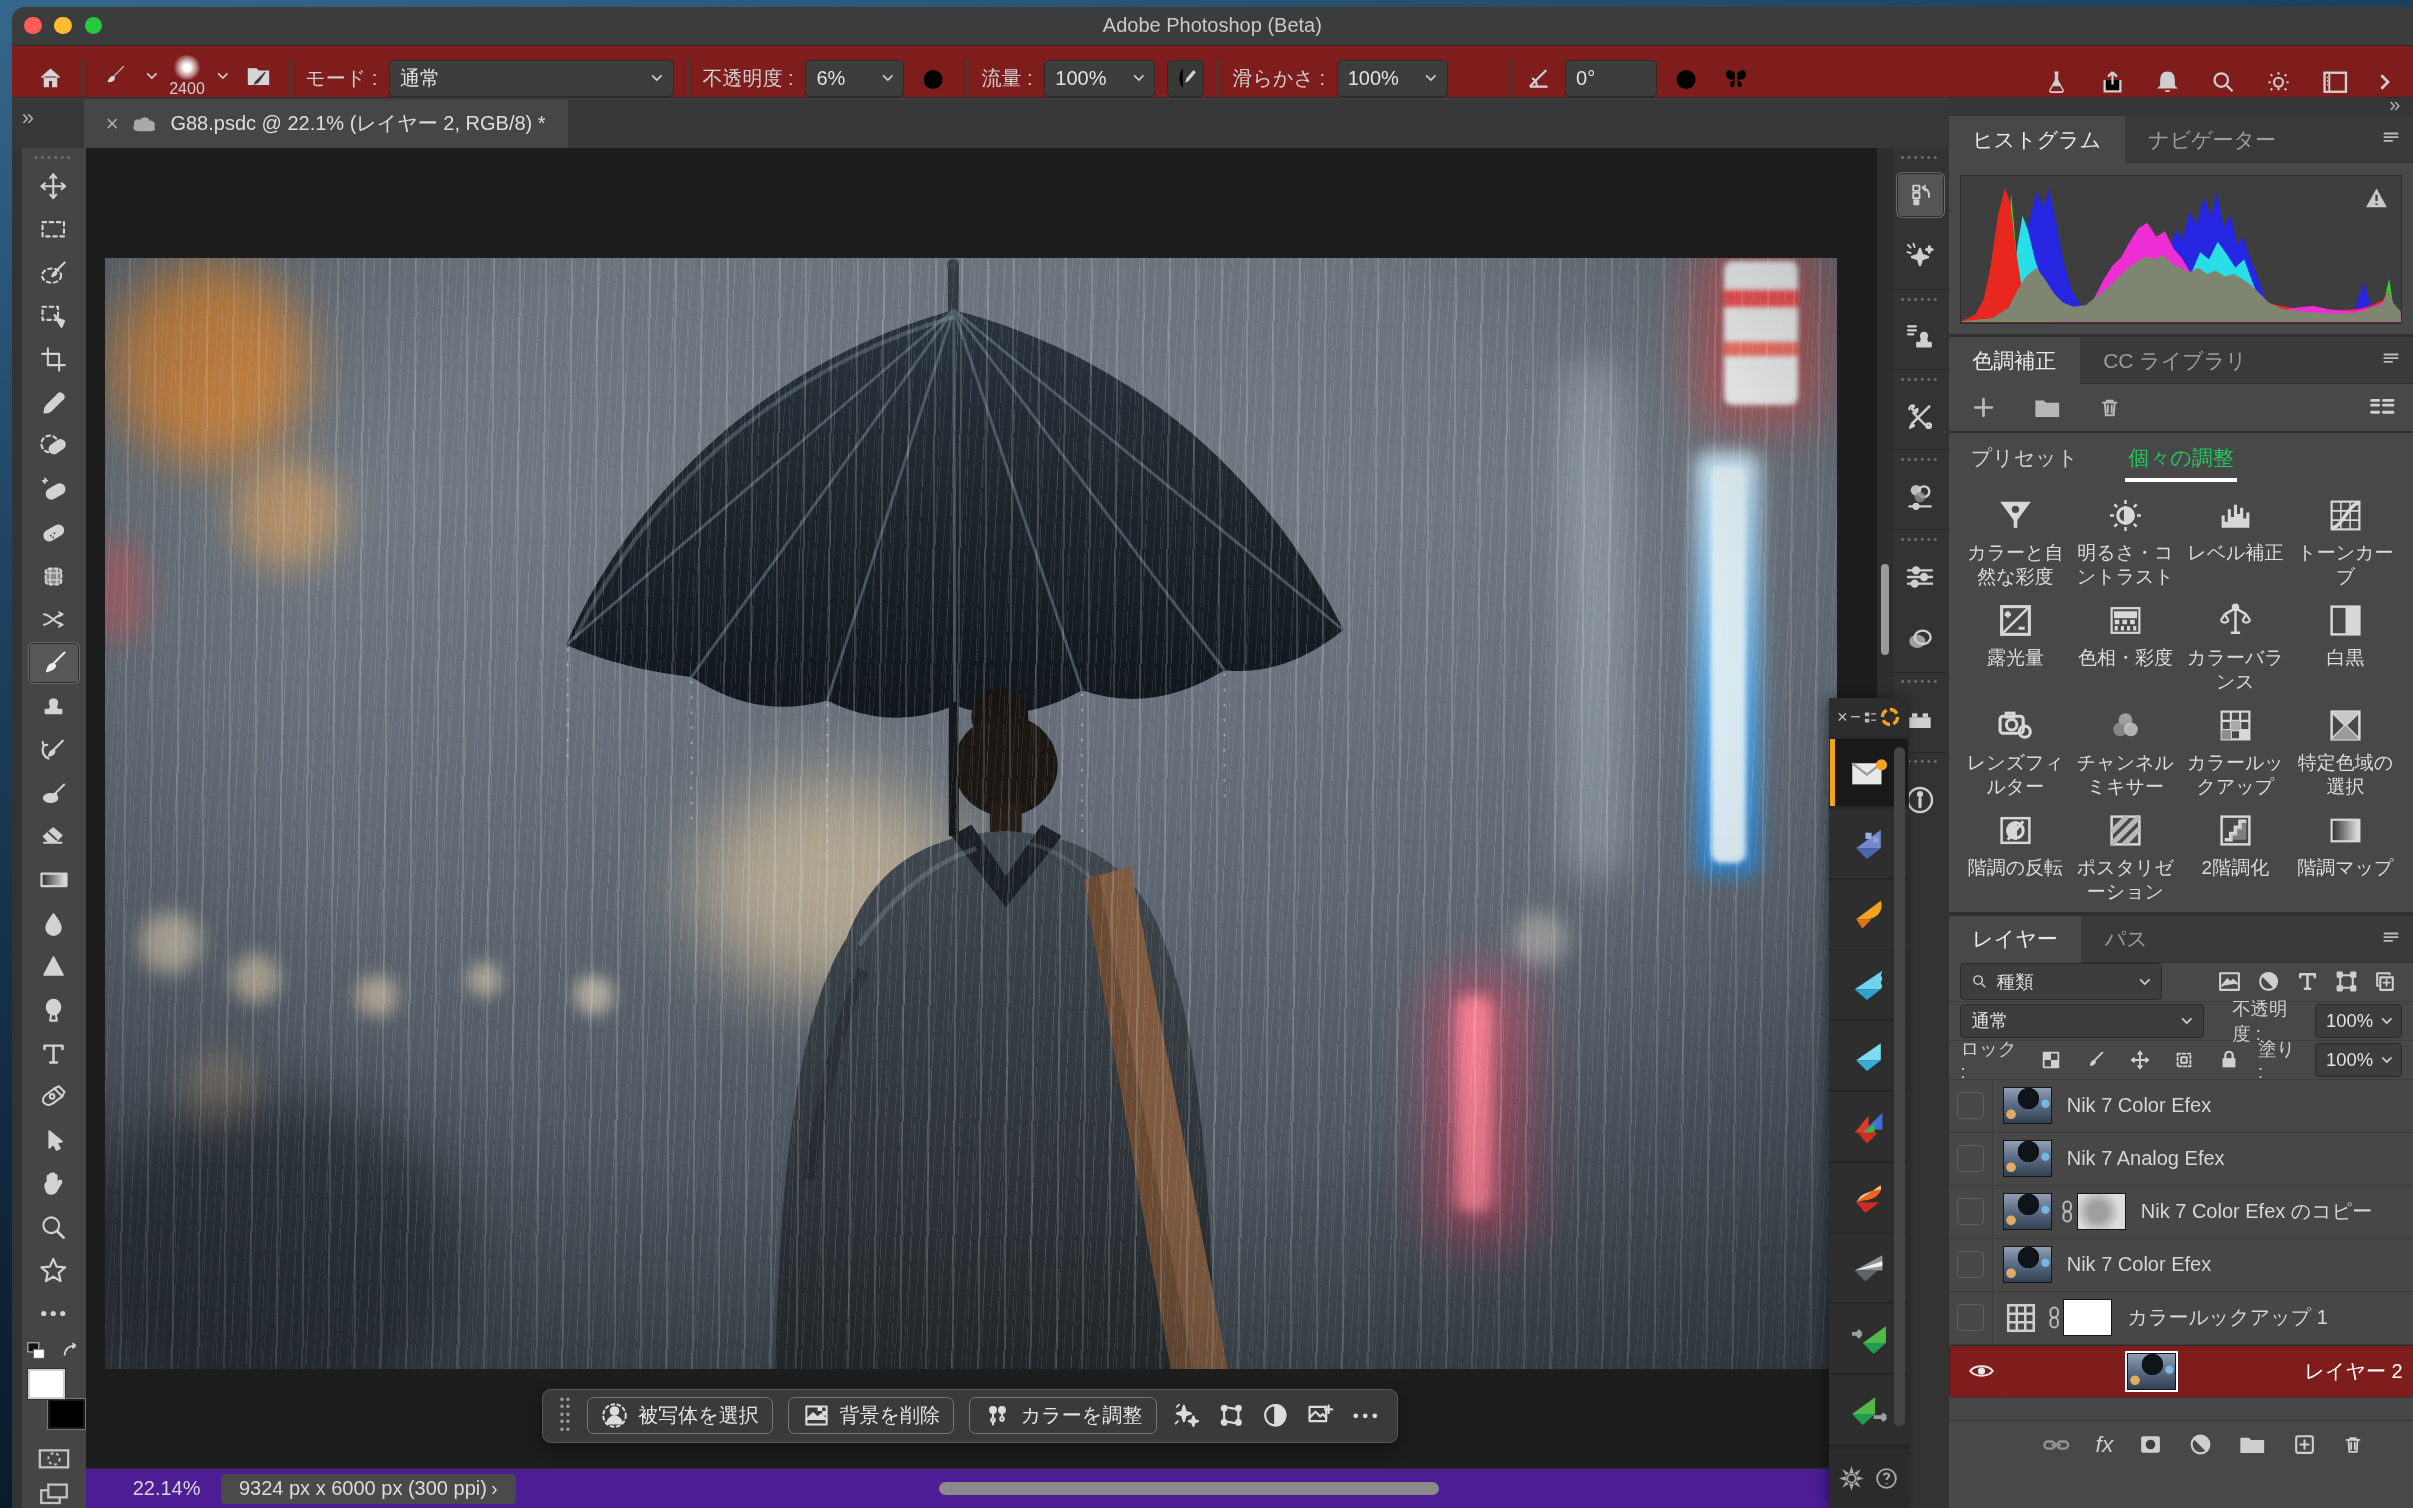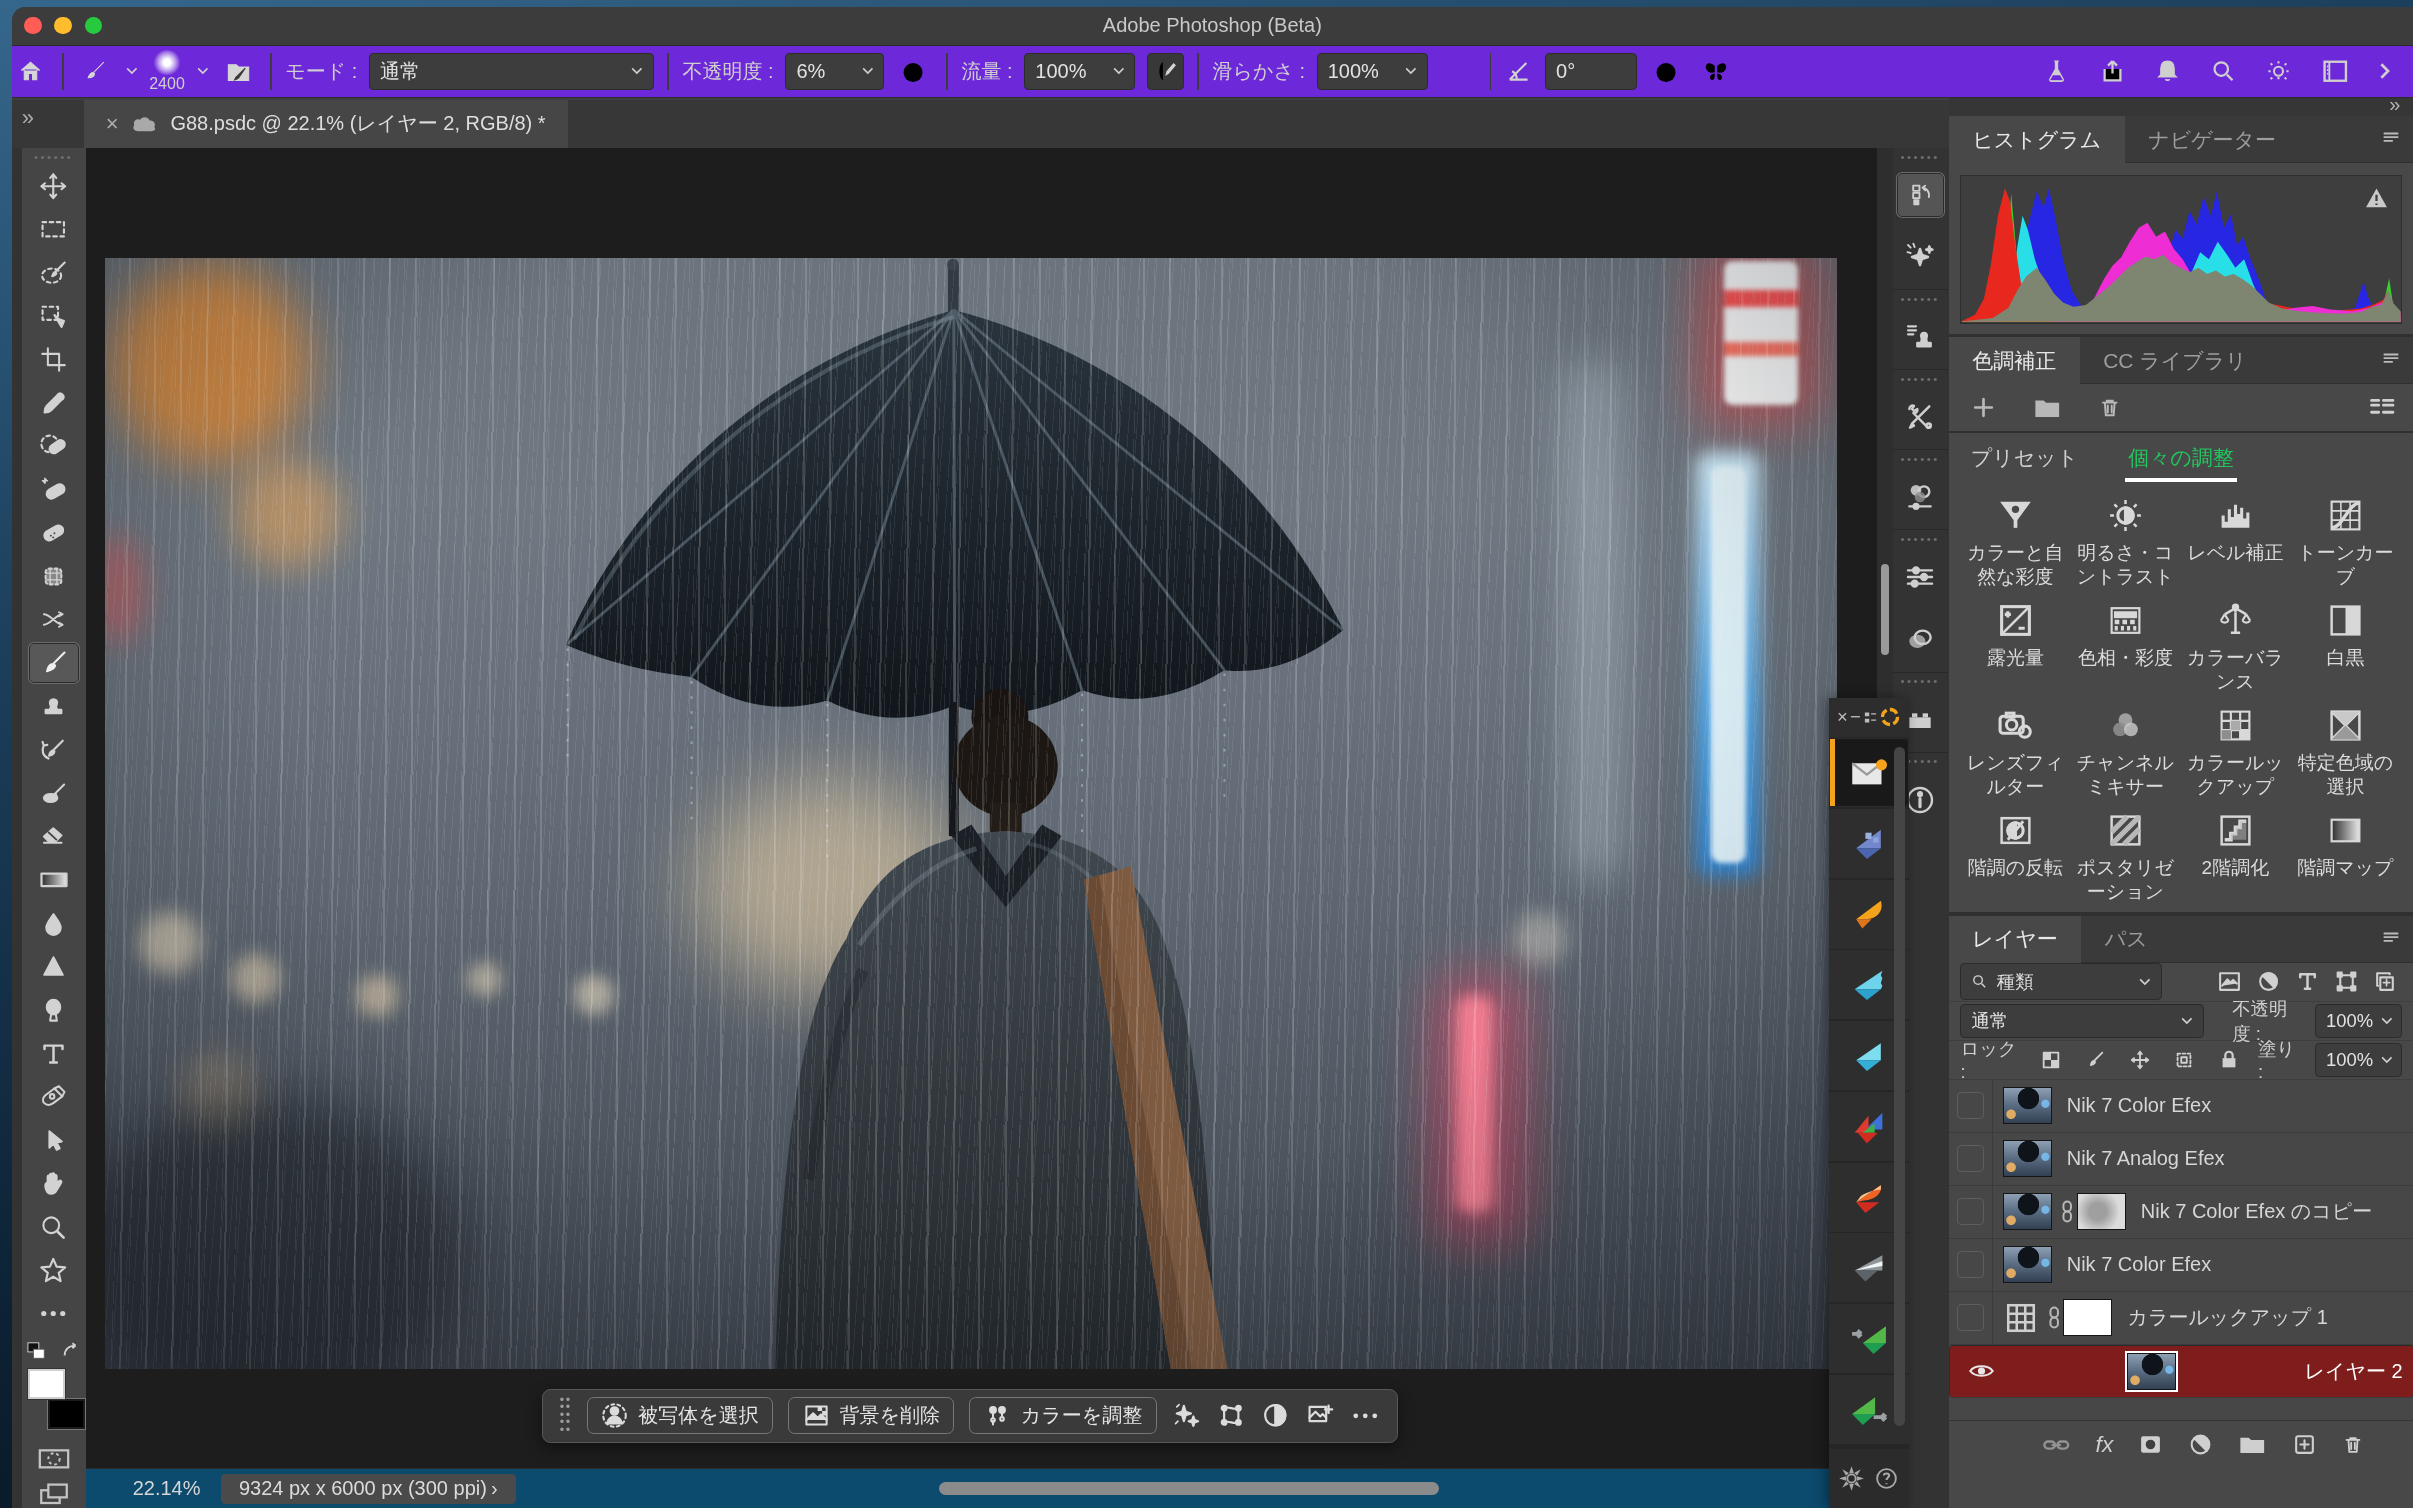--- a/index.html
+++ b/index.html
@@ -6,21 +6,21 @@
 html,body{width:2413px;height:1508px;overflow:hidden}
 body{background:linear-gradient(165deg,#35678c 0%,#1c3f5c 30%,#0c2133 62%,#03070b 100%);
  font-family:"Liberation Sans","DejaVu Sans",sans-serif;color:#d6d6d6;font-size:20px}
 .a{position:absolute}
 #window{position:absolute;left:11.7px;top:6.7px;right:0;bottom:0;background:#3f3f3f;border-top-left-radius:13.4px;overflow:hidden}
 
 #titlebar{left:0;top:0;right:0;height:39px;background:#3c3c3c;border-bottom:0.8px solid #2a2a2a;display:flex;align-items:center}
 .light{width:17.6px;height:17.6px;border-radius:50%;margin-left:12.6px}
 #titletext{position:absolute;left:0;right:0;text-align:center;font-size:20px;color:#c9c9c9}
 
-#optionsbar{left:0;top:39px;right:0;height:52px;background:#6d28d9;border-bottom:1.7px solid #2d2d2d;display:flex;align-items:center;}
+#optionsbar{left:0;top:39px;right:0;height:52px;background:#7f1d1d;border-bottom:1.7px solid #2d2d2d;display:flex;align-items:flex-end;padding-left:20px}
 .obsep{width:1.7px;height:37px;background:#3c3c3c;margin:0 13.4px}
 .obgroup{display:flex;align-items:center;gap:11.7px}
 .oblabel{color:#cfcfcf;white-space:nowrap}
 .sel{display:flex;align-items:center;justify-content:space-between;background:#3d3d3d;border:0.8px solid #2b2b2b;border-radius:4.2px;height:37px;padding:0 10px;color:#e2e2e2;gap:8.4px}
 .chv{flex:none}
 .icbtn{width:37px;height:37px;display:flex;align-items:center;justify-content:center;border-radius:5px}
 .icbtn.pressed{background:#383838;box-shadow:inset 0 0 0 0.8px #2a2a2a}
 .brushprev{display:flex;flex-direction:column;align-items:center;line-height:1}
 .brushblob{width:28.5px;height:25px;border-radius:50%;background:radial-gradient(circle,#ffffff 0 18%,rgba(255,255,255,.55) 45%,rgba(255,255,255,0) 72%)}
 .brushsize{font-size:16px;color:#cfcfcf;margin-top:0.8px}
@@ -47,21 +47,21 @@
  repeating-linear-gradient(92deg,transparent 0 14.2px,rgba(235,245,255,.13) 14.2px 15px),
  repeating-linear-gradient(90.5deg,transparent 0 24px,rgba(255,255,255,.18) 24px 26px)}
 #vig{position:absolute;inset:0;background:radial-gradient(ellipse at 50% 40%,transparent 55%,rgba(18,22,28,.38) 100%)}
 
 #taskbar{left:456px;top:1241px;width:856px;height:54px;background:#3a3a3a;border:0.8px solid #585858;border-radius:8.4px;display:flex;align-items:center;gap:15px;padding:0 17px;box-shadow:0 5px 15px rgba(0,0,0,.45)}
 .handle{color:#9a9a9a;font-size:12.6px;line-height:7.5px;letter-spacing:1.7px}
 .tbbtn{height:37px;border:1.7px solid #777;border-radius:6.7px;background:none;display:flex;align-items:center;gap:10px;padding:0 13.4px;color:#e4e4e4;font-size:20px;white-space:nowrap}
 .tbic{width:34px;height:34px;display:flex;align-items:center;justify-content:center}
 .tbic svg,.tbbtn svg{stroke:#dcdcdc;fill:none;stroke-width:1.8;stroke-linecap:round;stroke-linejoin:round}
 
-#statusbar{left:74px;right:477px;bottom:0;height:40px;background:#0c4a6e;border-top:0.8px solid #2a2a2a;display:flex;align-items:center;gap:20px;padding-left:47px}
+#statusbar{left:74px;right:477px;bottom:0;height:40px;background:#4c1d95;border-top:0.8px solid #2a2a2a;display:flex;align-items:center;gap:20px;padding-left:47px}
 #statuspill{background:#4a4a4a;border-radius:4.2px;height:30px;display:flex;align-items:center;gap:4px;padding:0 18.4px;color:#dcdcdc}
 #hthumb{position:absolute;left:853px;top:13.4px;width:500px;height:12.6px;border-radius:6.7px;background:#8b8b8b}
 
 #gutter{left:1865px;top:0;width:17px;bottom:0;background:#2e2e2e}
 #vthumb{left:4.2px;top:416px;width:8.4px;height:91px;border-radius:4.2px;background:#9a9a9a;position:absolute}
 #dock{left:1881px;top:0;width:55px;bottom:0;background:#333;display:flex;flex-direction:column;align-items:center}
 .dockcell{width:47px;height:44px;margin:8.4px 0 10px;display:flex;align-items:center;justify-content:center;flex:none}
 .dockcell svg{stroke:#cfcfcf;fill:none;stroke-width:1.8;stroke-linecap:round;stroke-linejoin:round}
 .dockcell.sel{background:#555;border-radius:5px;box-shadow:0 0 0 0.8px #7a7a7a}
 .dockdiv{width:55px;height:0.8px;background:#282828;flex:none}

